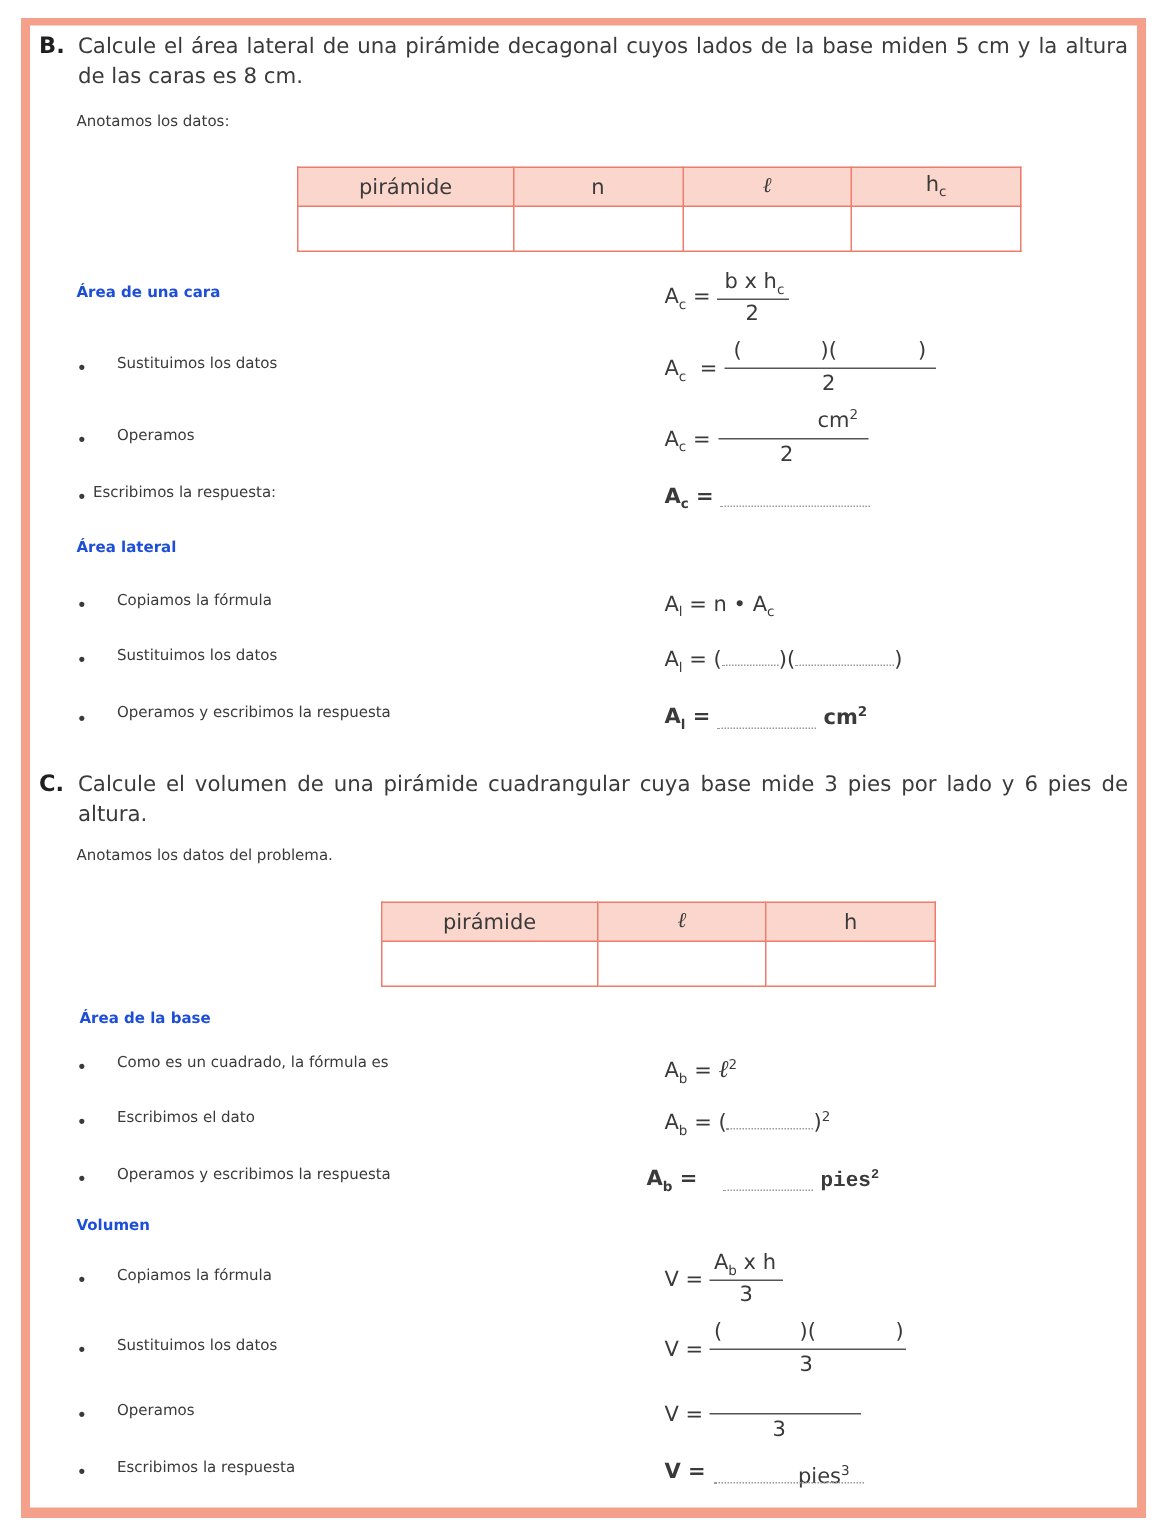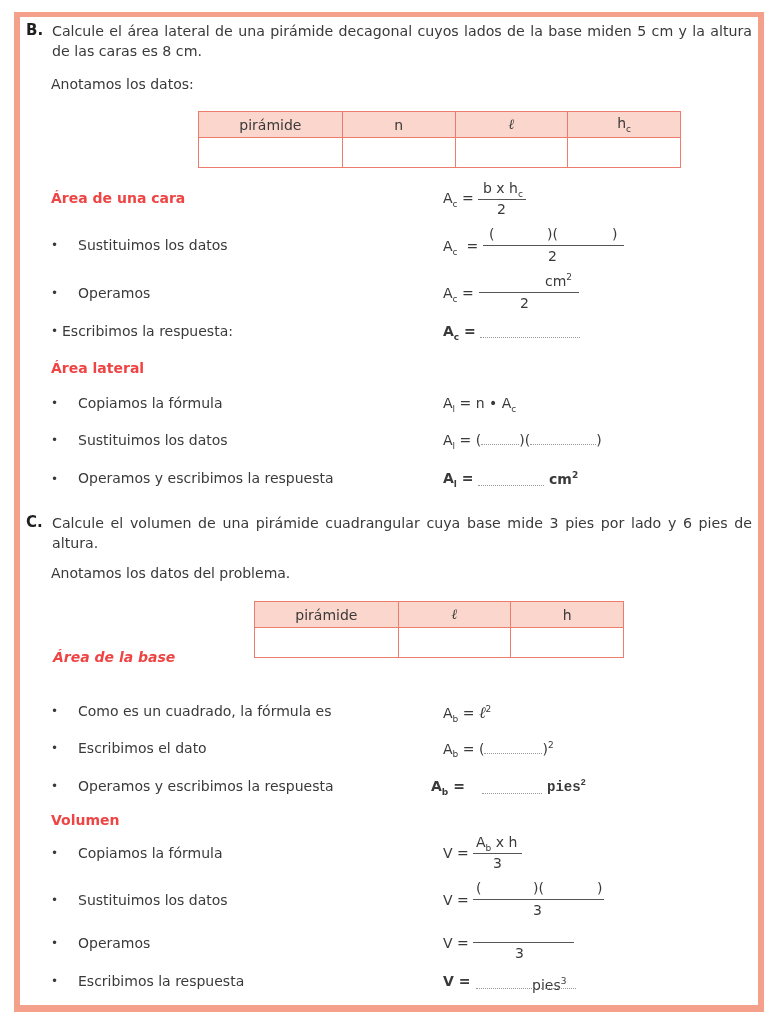--- a/index.html
+++ b/index.html
@@ -7,22 +7,22 @@
     body { font-family: "DejaVu Sans", "Liberation Sans", sans-serif; color: #3a3a3a; position: relative; }
     .frame {
       position: absolute; left: 14px; top: 12px; width: 750px; height: 1000px;
       border-left: 6px solid #f4a08a; border-top: 5px solid #f4a08a;
       border-right: 6px solid #f4a08a; border-bottom: 7px solid #f4a08a;
       background: #fff;
     }
     .abs { position: absolute; white-space: nowrap; }
     .q-letter { font-weight: bold; color: #1f1f1f; font-size: 15px; }
     .q-text { font-size: 14.2px; color: #3a3a3a; line-height: 20px; text-align: justify; white-space: normal; }
-    .txt { font-size: 14px; color: #3a3a3a; }
-    .bold { font-weight: bold; color: #ef4444; }
+    .txt { font-size: 10px; color: #3a3a3a; }
+    .bold { font-weight: bold; color: #1d4ed8; }
     .bullet { font-size: 12px; color: #3a3a3a; }
 
     table.data { position: absolute; border-collapse: collapse; margin-left: 38px; }
     table.data td { border: 1.5px solid #ee7c6c; text-align: center; font-size: 14px; color: #3a3a3a; }
     table.data tr.hdr td { background: #fbd6cc; height: 26px; }
     table.data tr.body td { background: #fff; height: 30px; }
     .script-l { font-family: "DejaVu Serif", serif; font-style: italic; font-size: 16px; }
 
     sub, sup { font-size: 9px; }
     .math { font-size: 14px; color: #3a3a3a; }
@@ -110,21 +110,21 @@
     <td style="width:113px">h</td>
   </tr>
   <tr class="body">
     <td></td>
     <td></td>
     <td></td>
   </tr>
 </tbody>
   </table>
 
-<span class="abs txt bold" style="left:53px;top:649px;font-style:italic;">Área de la base</span>
+<span class="abs txt bold" style="left:53px;top:674px;">Área de la base</span>
 
 <span class="abs bullet" style="left:51px;top:704px;">•</span>
 <span class="abs txt" style="left:78px;top:703px;">Como es un cuadrado, la fórmula es</span>
 <span class="abs math" style="left:443px;top:703px;"><span>A</span><sub>b</sub> <span>=</span> <span class="script-l">ℓ</span><sup>2</sup></span>
 
 <span class="abs bullet" style="left:51px;top:741px;">•</span>
 <span class="abs txt" style="left:78px;top:740px;">Escribimos el dato</span>
 <span class="abs math" style="left:443px;top:740px;"><span>A</span><sub>b</sub> <span>= (</span><span class="blank" style="width:58px"></span><span>)</span><sup>2</sup></span>
 
 <span class="abs bullet" style="left:51px;top:779px;">•</span>

